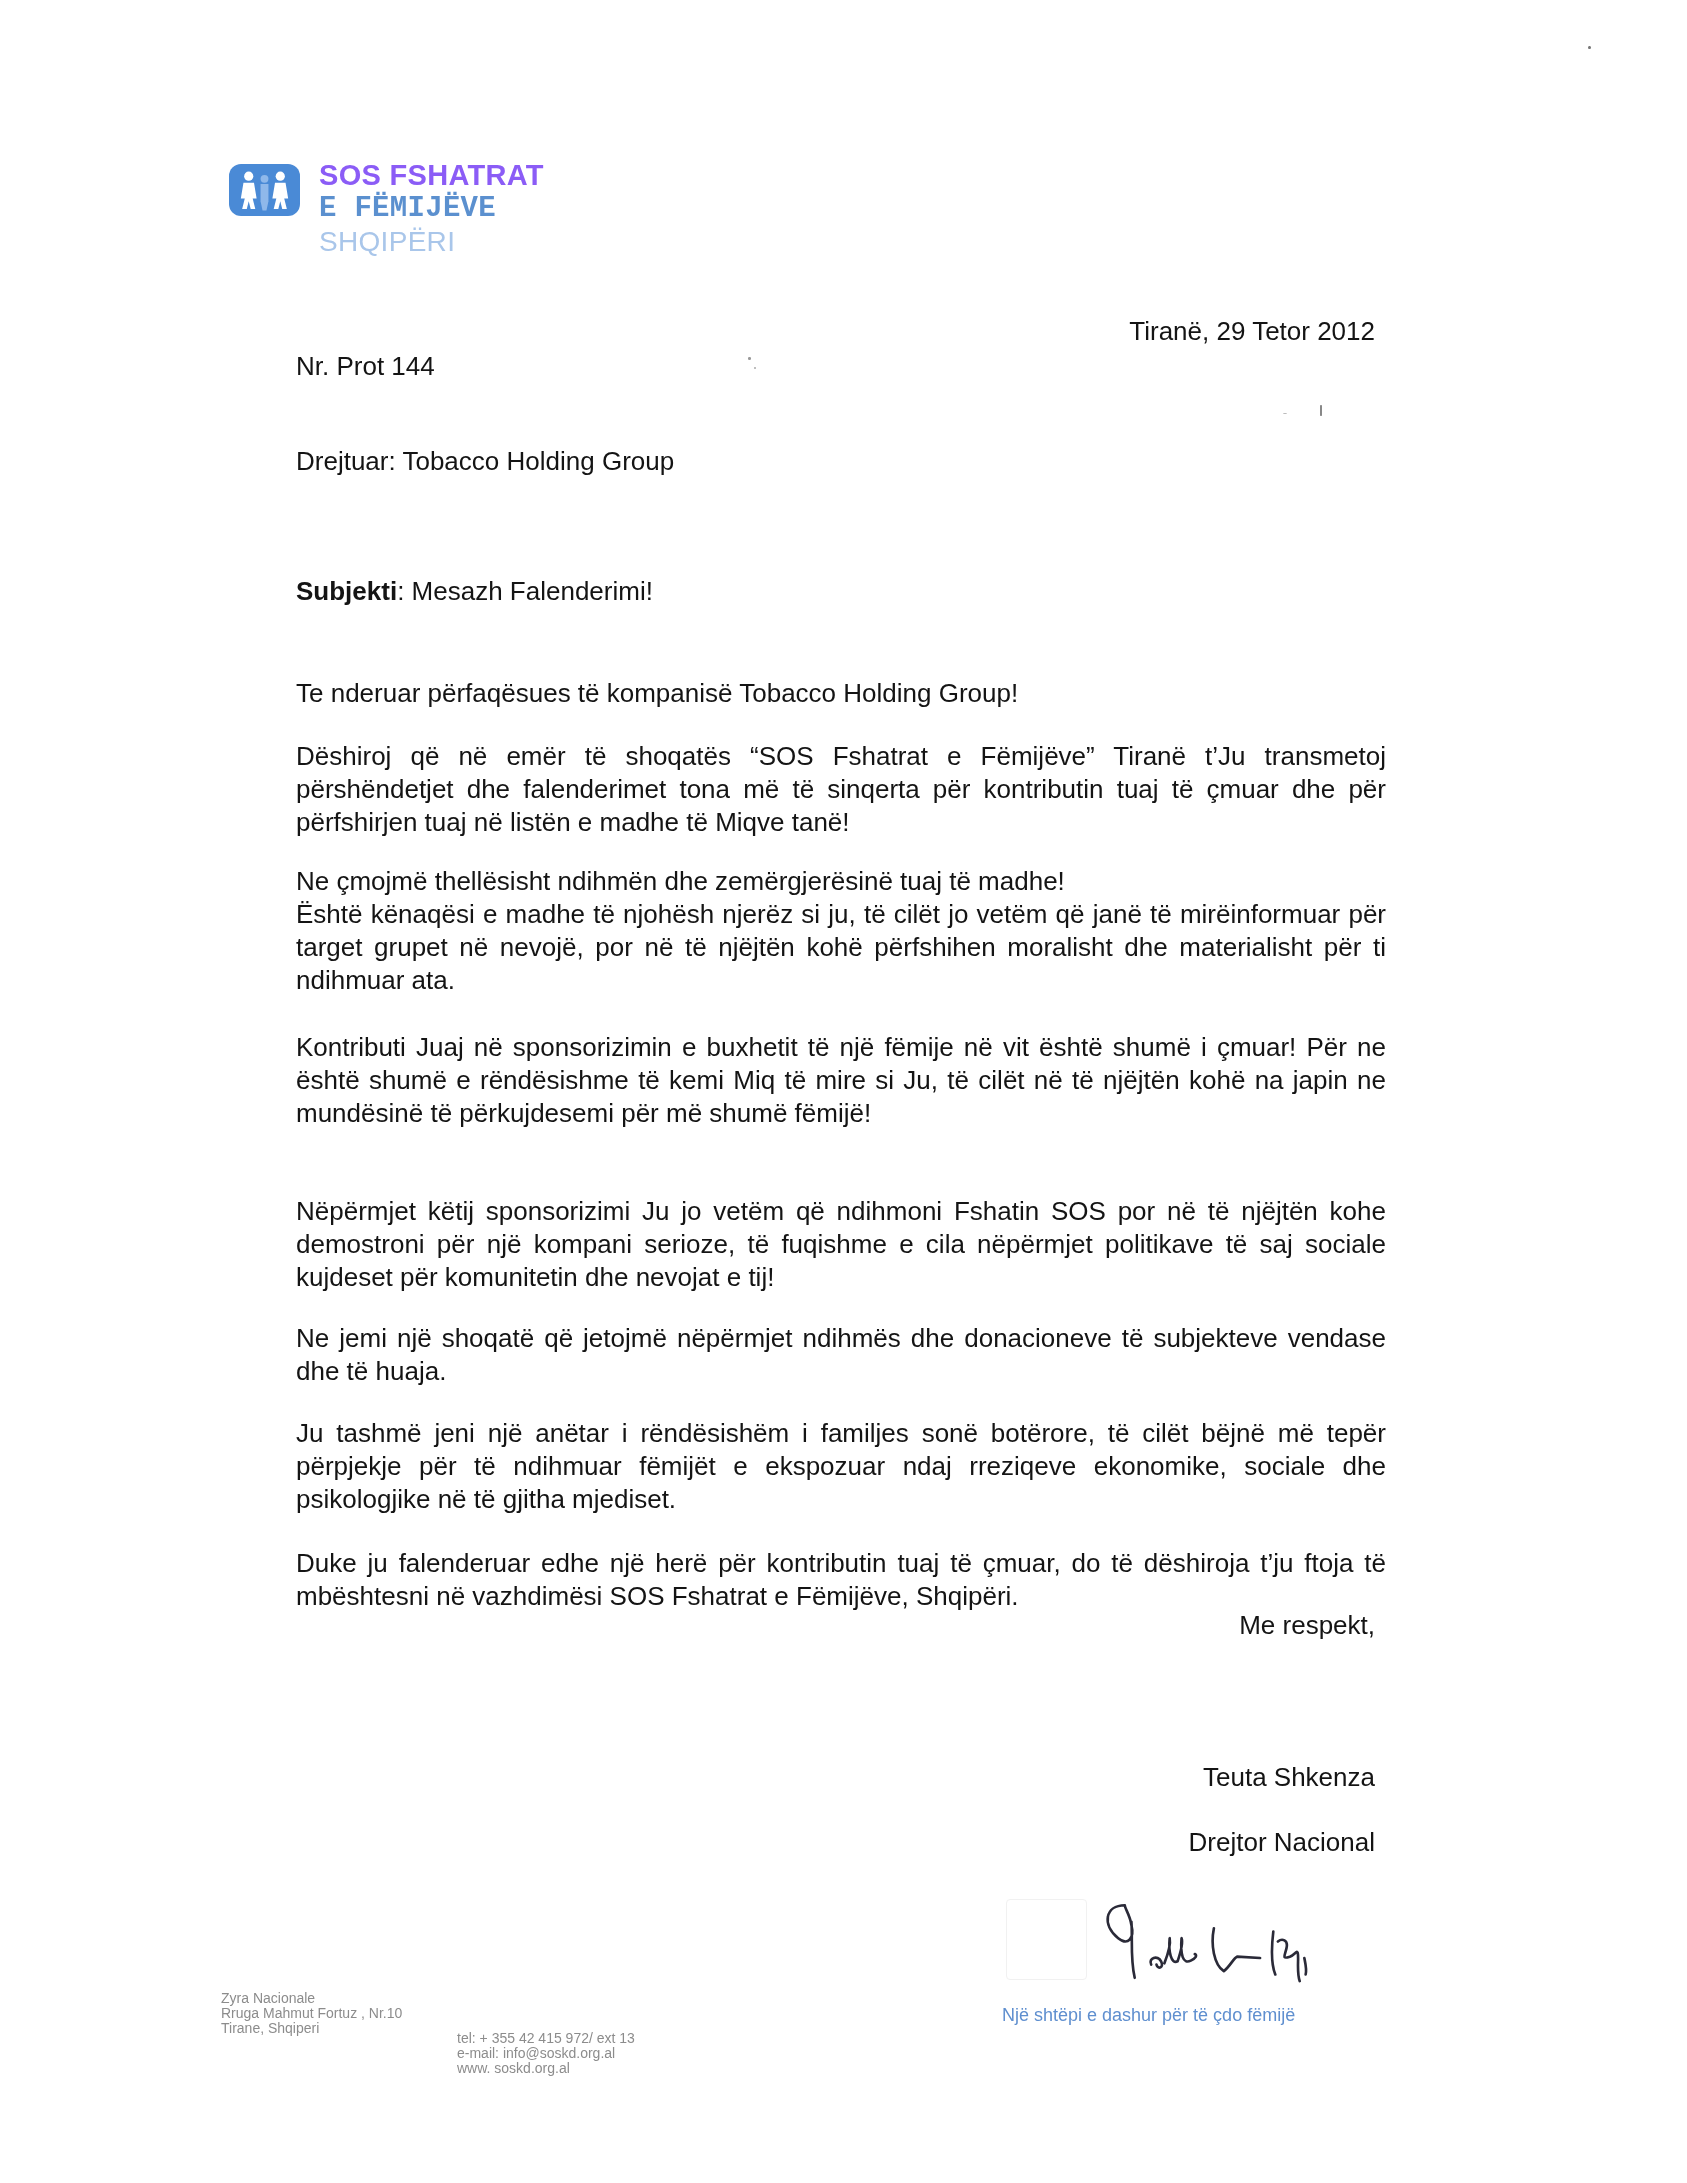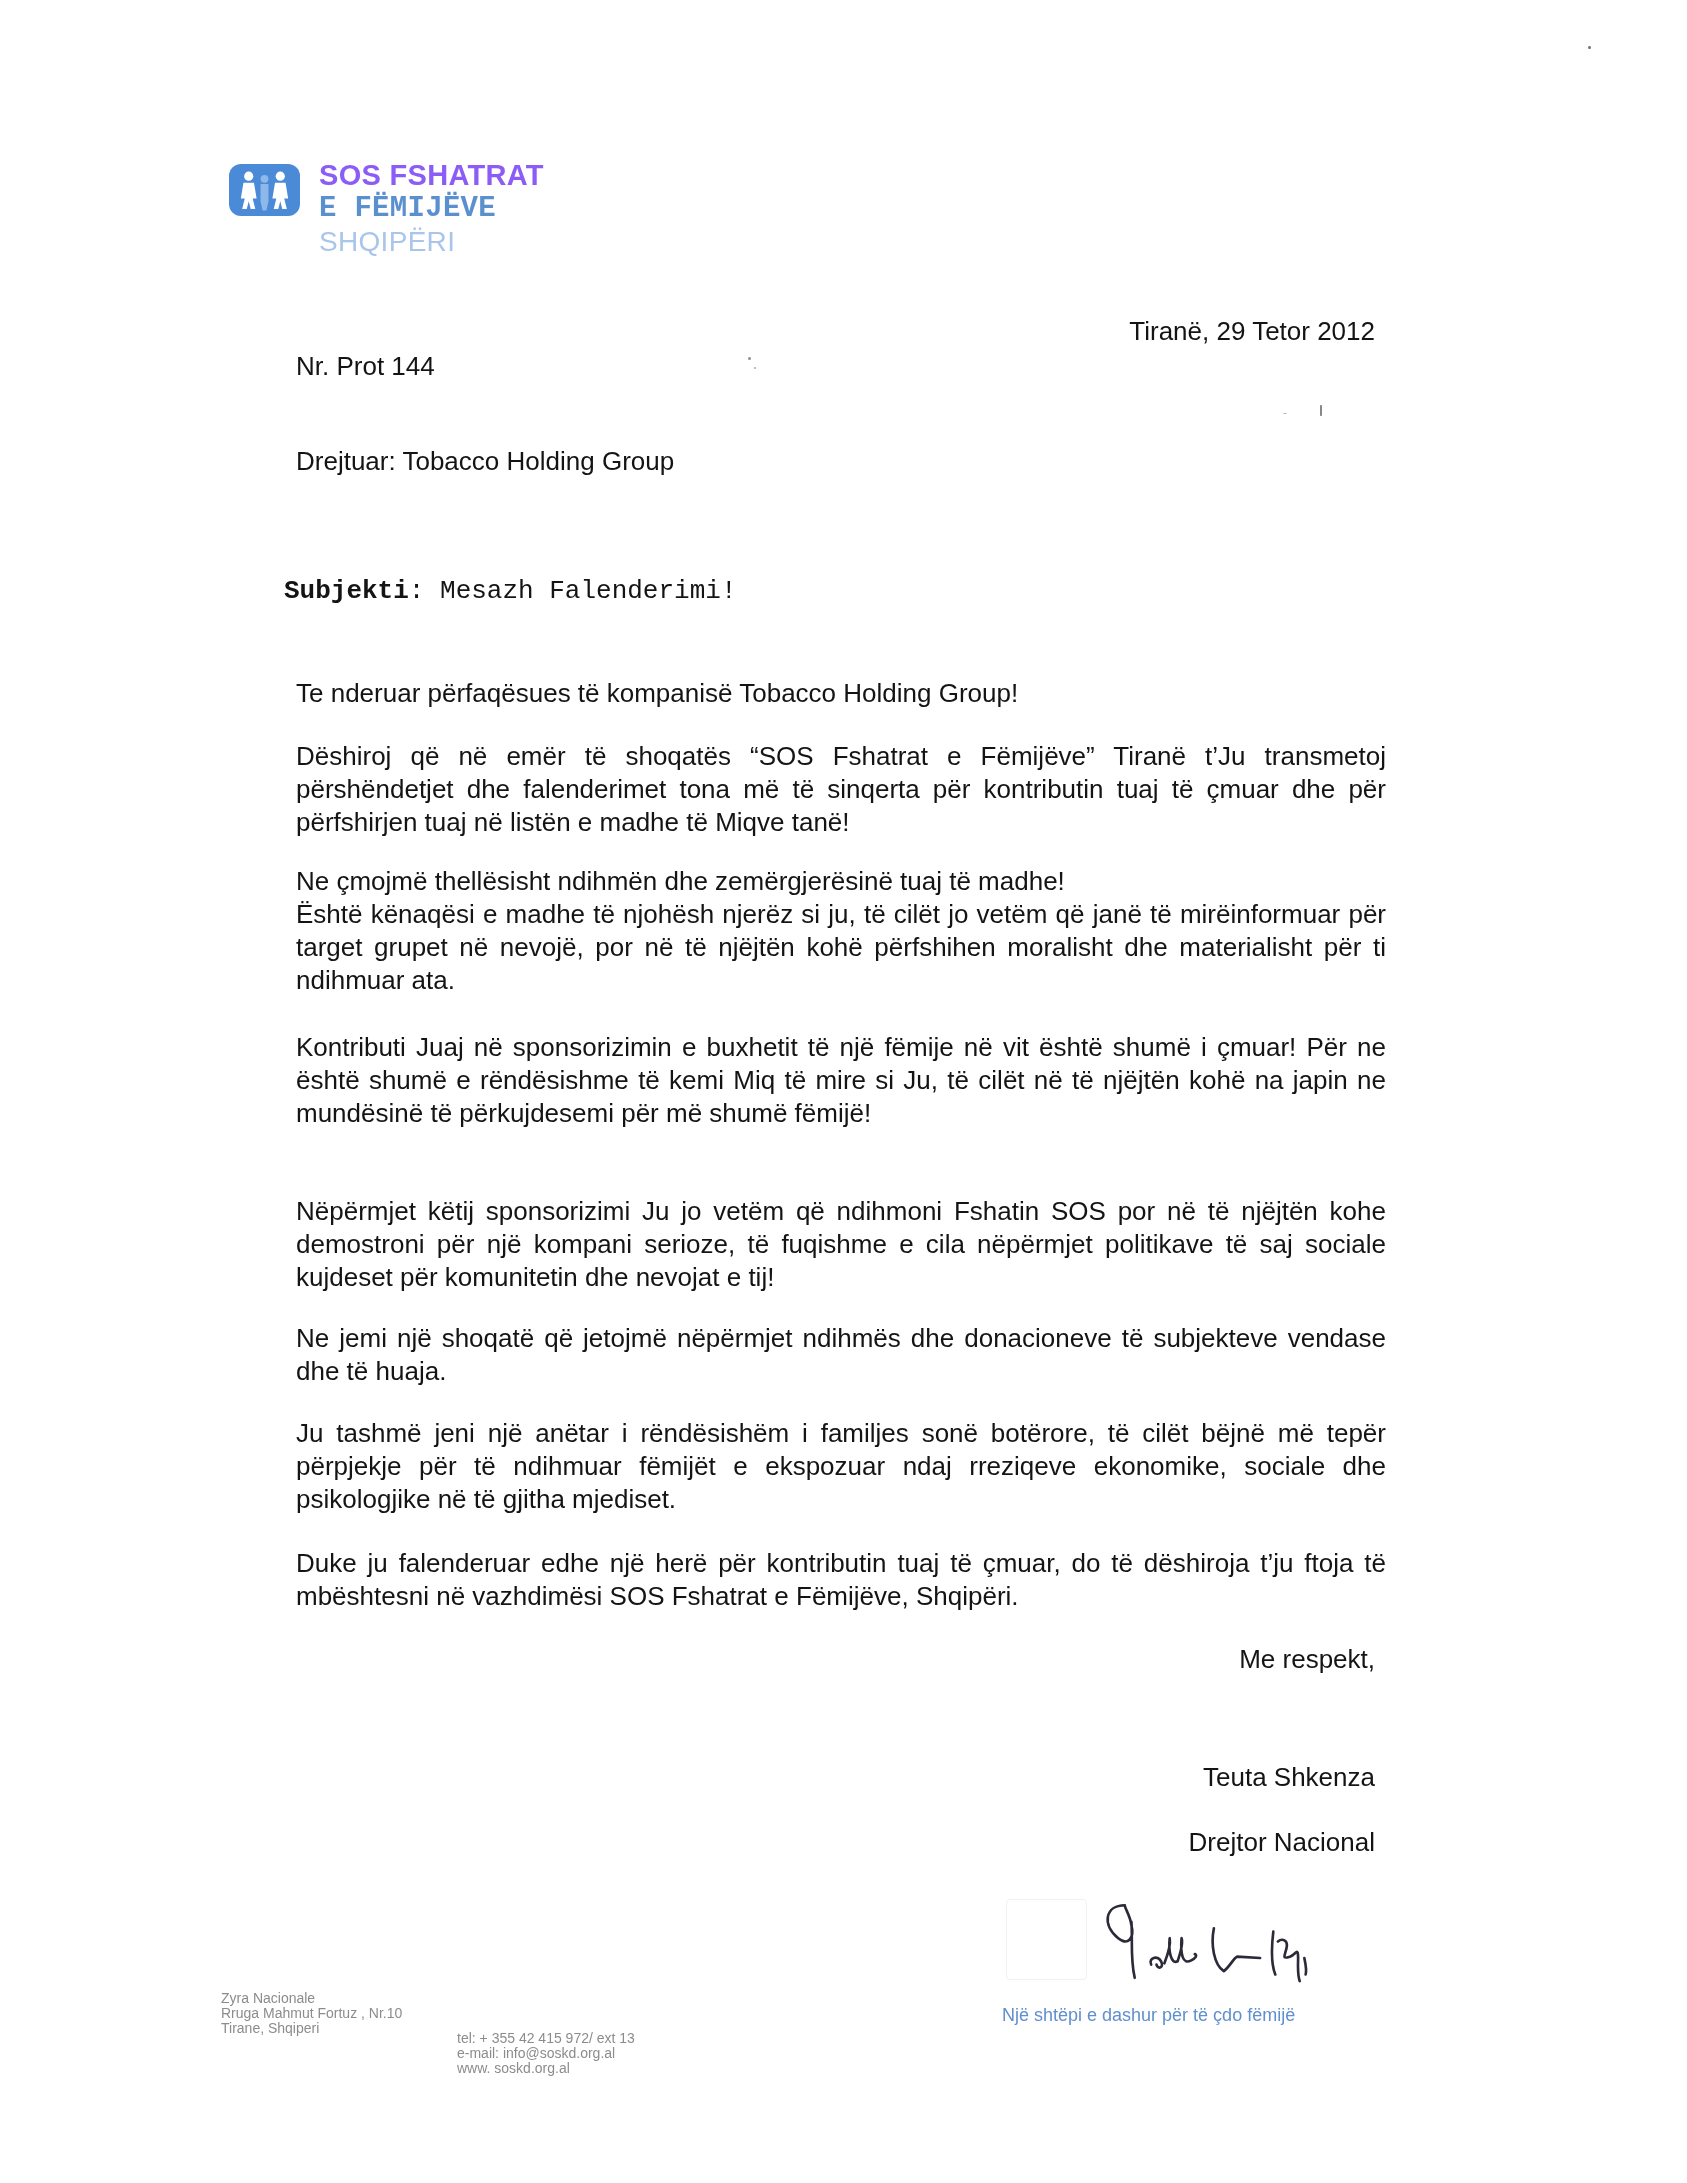--- a/index.html
+++ b/index.html
@@ -12,36 +12,36 @@
   .logo-icon svg { width: 100%; height: 100%; display: block; }
   .logo-line { left: 319px; font-weight: bold; letter-spacing: 0.3px; white-space: nowrap; }
   .logo-l1 { top: 159px; font-size: 29px; color: #8b5cf6; }
   .logo-l2 { top: 192px; font-size: 29px; color: #5b90cf; font-family: Liberation Mono, monospace; }
   .logo-l3 { top: 226px; font-size: 28px; color: #a9c6ea; font-weight: normal; }
 
   .meta-text { font-size: 26px; white-space: nowrap; }
   .date { right: 312px; top: 316px; }
   .prot { left: 296px; top: 351px; }
   .recipient { left: 296px; top: 446px; }
-  .subject { left: 284px; top: 576px; font-family: Liberation Mono, monospace; }
+  .subject { left: 296px; top: 576px; }
   .subject b { font-weight: bold; }
   .salutation { left: 296px; top: 678px; }
 
   .body-para { left: 296px; width: 1090px; font-size: 26px; line-height: 33px;
                text-align: justify; text-align-last: left; }
   .p1 { top: 740px; }
   .p2 { top: 865px; }
   .p3 { top: 1031px; }
   .p4 { top: 1195px; }
   .p5 { top: 1322px; }
   .p6 { top: 1417px; }
   .p7 { top: 1547px; }
 
   .closing { right: 312px; font-size: 26px; text-align: right; white-space: nowrap; }
-  .close1 { top: 1644px; }
+  .close1 { top: 1610px; }
   .close2 { top: 1762px; }
   .close3 { top: 1827px; text-align: center; }
 
   .signature { left: 1098px; top: 1892px; width: 344px; height: 99px; }
   .stamp-ghost { left: 1006px; top: 1899px; width: 79px; height: 79px;
                  border: 1.3px solid #f1f1f1; border-radius: 4px; }
 
   .footer-col { top: 1991px; font-size: 14px; line-height: 15px; color: #8c8c8c; white-space: nowrap; }
   .footer-left { left: 221px; }
   .footer-right { left: 457px; margin-top: 40px; }

